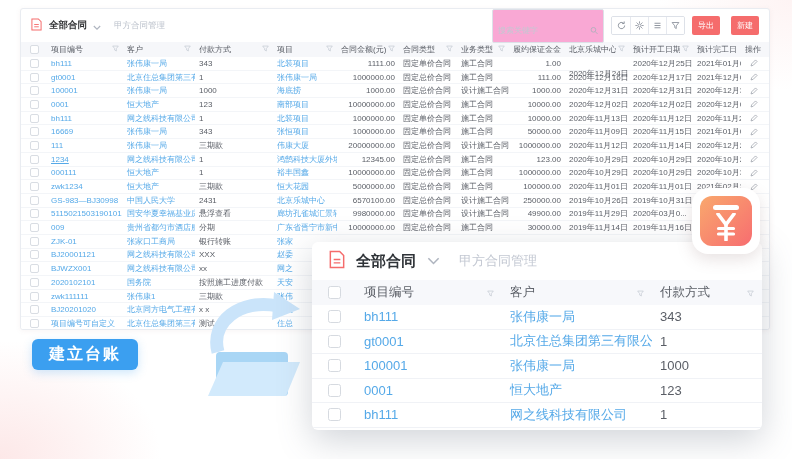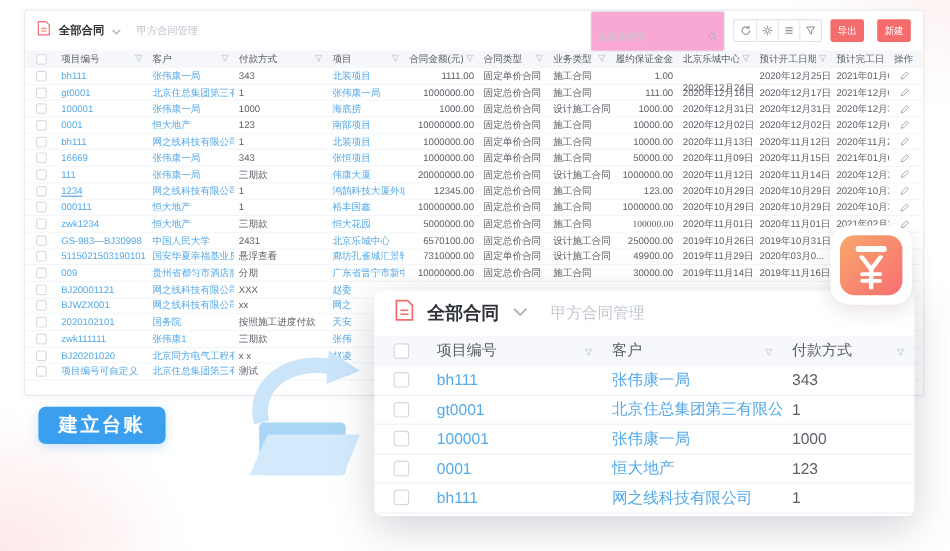--- a/index.html
+++ b/index.html
@@ -376,21 +376,21 @@
         <div class="cb-cell">
           <span class="cb"></span>
         </div>
         <div class="mt-cell link" style="width: 76px;">zwk1234</div>
         <div class="mt-cell link" style="width: 72px;">恒大地产</div>
         <div class="mt-cell" style="width: 78px;">三期款</div>
         <div class="mt-cell link" style="width: 64px;">恒大花园</div>
         <div class="mt-cell num" style="width: 62px;">5000000.00</div>
         <div class="mt-cell" style="width: 58px;">固定总价合同</div>
         <div class="mt-cell" style="width: 52px;">施工合同</div>
-        <div class="mt-cell num" style="width: 56px; font-family: Liberation Serif, serif;">100000.00</div>
+        <div class="mt-cell num" style="width: 56px;">100000.00</div>
         <div class="mt-cell" style="width: 64px;">2020年11月01日</div>
         <div class="mt-cell" style="width: 64px;">2020年11月01日</div>
         <div class="mt-cell" style="width: 48px;">2021年02月2</div>
         <div class="op-cell" style="width: 26px;">
           <svg width="8" height="8" viewBox="0 0 10 10">
             <path d="M1.3 8.7l.8-2.7L6.9 1.2l1.9 1.9-4.8 4.8z" fill="none" stroke="#979ca6" stroke-width=".9"></path>
           </svg>
         </div>
       </div>
       <div class="mt-row">
@@ -415,21 +415,21 @@
         </div>
       </div>
       <div class="mt-row">
         <div class="cb-cell">
           <span class="cb"></span>
         </div>
         <div class="mt-cell link" style="width: 76px;">5115021503190101</div>
         <div class="mt-cell link" style="width: 72px;">国安华夏幸福基业房地产...</div>
         <div class="mt-cell" style="width: 78px;">悬浮查看</div>
         <div class="mt-cell link" style="width: 64px;">廊坊孔雀城汇景轩</div>
-        <div class="mt-cell num" style="width: 62px;">7310000.00</div>
+        <div class="mt-cell num" style="width: 62px;">9980000.00</div>
         <div class="mt-cell" style="width: 58px;">固定单价合同</div>
         <div class="mt-cell" style="width: 52px;">设计施工合同</div>
         <div class="mt-cell num" style="width: 56px; padding-left: 16px;">49900.00</div>
         <div class="mt-cell" style="width: 64px;">2019年11月29日</div>
         <div class="mt-cell" style="width: 64px;">2020年03月0...</div>
         <div class="mt-cell" style="width: 48px;">202</div>
         <div class="op-cell" style="width: 26px;">
           <svg width="8" height="8" viewBox="0 0 10 10">
             <path d="M1.3 8.7l.8-2.7L6.9 1.2l1.9 1.9-4.8 4.8z" fill="none" stroke="#979ca6" stroke-width=".9"></path>
           </svg>
@@ -443,20 +443,41 @@
         <div class="mt-cell link" style="width: 72px;">贵州省都匀市酒店服务有...</div>
         <div class="mt-cell" style="width: 78px;">分期</div>
         <div class="mt-cell link" style="width: 64px;">广东省晋宁市新中医医院...</div>
         <div class="mt-cell num" style="width: 62px;">10000000.00</div>
         <div class="mt-cell" style="width: 58px;">固定总价合同</div>
         <div class="mt-cell" style="width: 52px;">施工合同</div>
         <div class="mt-cell num" style="width: 56px;">30000.00</div>
         <div class="mt-cell" style="width: 64px;">2019年11月14日</div>
         <div class="mt-cell" style="width: 64px;">2019年11月16日</div>
         <div class="mt-cell" style="width: 48px;">202</div>
+        <div class="op-cell" style="width: 26px;">
+          <svg width="8" height="8" viewBox="0 0 10 10">
+            <path d="M1.3 8.7l.8-2.7L6.9 1.2l1.9 1.9-4.8 4.8z" fill="none" stroke="#979ca6" stroke-width=".9"></path>
+          </svg>
+        </div>
+      </div>
+      <div class="mt-row">
+        <div class="cb-cell">
+          <span class="cb"></span>
+        </div>
+        <div class="mt-cell link" style="width: 76px;">ZJK-01</div>
+        <div class="mt-cell link" style="width: 72px;">张家口工商局</div>
+        <div class="mt-cell" style="width: 78px;">银行转账</div>
+        <div class="mt-cell link" style="width: 64px;">张家</div>
+        <div class="mt-cell num" style="width: 62px;"></div>
+        <div class="mt-cell" style="width: 58px;"></div>
+        <div class="mt-cell" style="width: 52px;"></div>
+        <div class="mt-cell num" style="width: 56px;"></div>
+        <div class="mt-cell" style="width: 64px;"></div>
+        <div class="mt-cell" style="width: 64px;"></div>
+        <div class="mt-cell" style="width: 48px;"></div>
         <div class="op-cell" style="width: 26px;">
           <svg width="8" height="8" viewBox="0 0 10 10">
             <path d="M1.3 8.7l.8-2.7L6.9 1.2l1.9 1.9-4.8 4.8z" fill="none" stroke="#979ca6" stroke-width=".9"></path>
           </svg>
         </div>
       </div>
       <div class="mt-row">
         <div class="cb-cell">
           <span class="cb"></span>
         </div>

